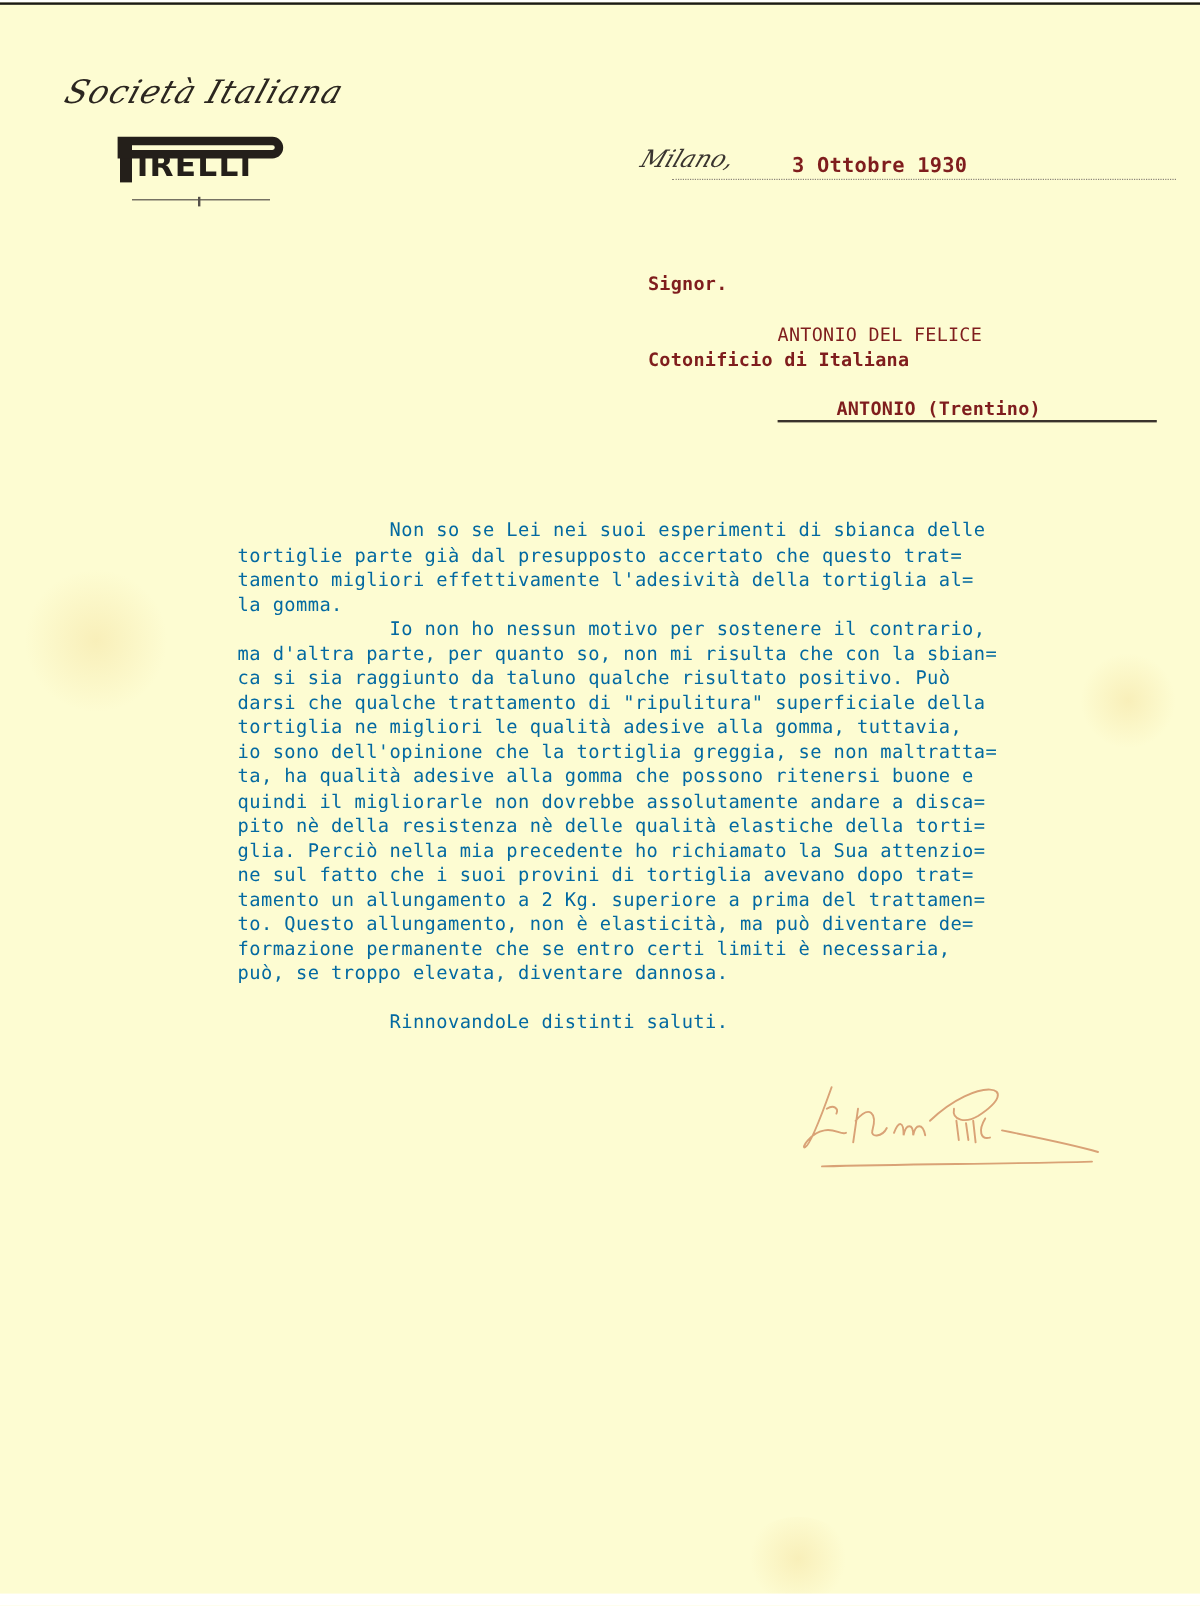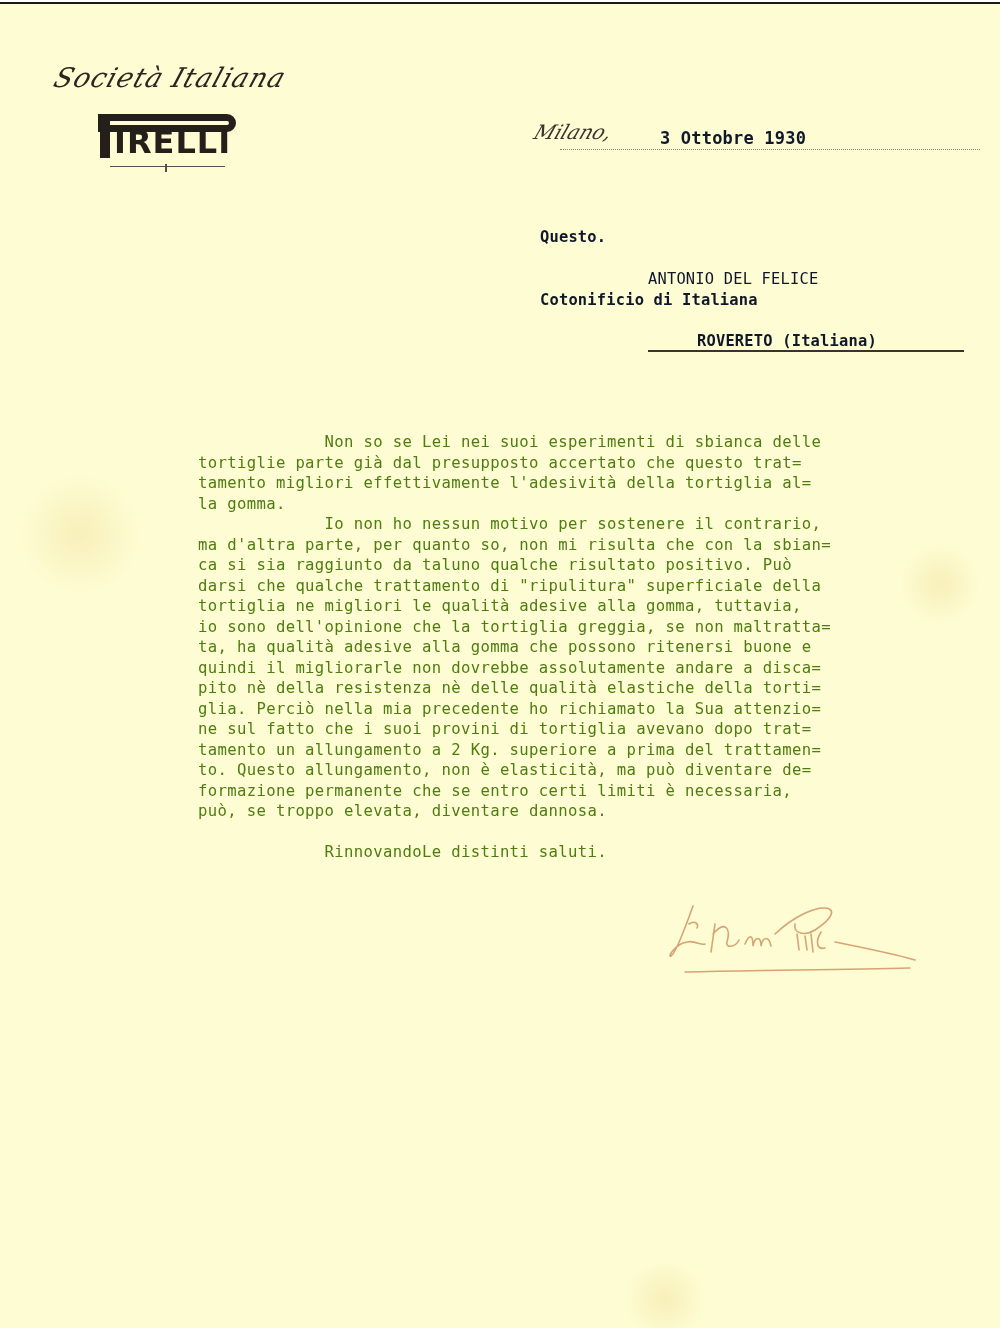--- a/index.html
+++ b/index.html
@@ -40,30 +40,30 @@
       letter-spacing: 1px;
       line-height: 1;
     }
     .logo .bigp {
       position: absolute; left: 2px; top: 2px;
       width: 138px; height: 18px;
       border: 7px solid #241f1a; border-left-width: 12px;
       border-radius: 0 20px 20px 0;
       box-sizing: border-box;
     }
-    .logo .word { display: inline-block; padding-top: 14px; padding-left: 4px; font-size: 32px; }
+    .logo .word { display: inline-block; padding-top: 14px; padding-left: 4px; font-size: 26px; }
     .logo-rule {
       position: absolute; left: 110px; top: 162px;
       width: 115px; height: 1px; background: #55504a;
     }
     .logo-tick { position: absolute; left: 165px; top: 160px; width: 2px; height: 8px; background: #55504a; }
 
     .type {
       font-family: "DejaVu Sans Mono", monospace;
-      color: #0f172a;
+      color: #7f1d1d;
       font-size: 15.4px;
       white-space: pre;
       position: absolute;
       letter-spacing: 0.2px;
     }
     .bold { font-weight: bold; }
     .place {
       position: absolute; left: 535px; top: 116px;
       font-family: "DejaVu Serif", serif; font-style: italic;
       font-size: 20px; color: #3a3530;
@@ -74,21 +74,21 @@
       width: 420px; border-bottom: 1px dotted #8a8478;
     }
     .underline-bar {
       position: absolute; left: 648px; top: 346px; width: 316px; height: 2px;
       background: #3a332c;
     }
     .body-text {
       position: absolute; left: 198px; top: 428px;
       font-family: "DejaVu Sans Mono", monospace;
       font-size: 15.6px; line-height: 20.5px;
-      color: #4d7c0f; white-space: pre;
+      color: #0369a1; white-space: pre;
       letter-spacing: 0.35px;
     }
     .signature { position: absolute; left: 665px; top: 890px; }
   </style>
 </head>
 <body>
 
 <div class="paper">
   <div class="stain" style="left:20px;top:470px;width:120px;height:120px;"></div>
   <div class="stain" style="left:900px;top:540px;width:80px;height:80px;"></div>
@@ -100,24 +100,24 @@
     <span class="bigp"></span>
     <span class="word">​<span style="display:inline-block;width:10px;height:26px;background:#241f1a;vertical-align:bottom;margin-right:4px;"></span><span>IRELLI</span></span>
   </div>
   <div class="logo-rule"></div>
   <div class="logo-tick"></div>
 
   <div class="place">Milano,</div>
   <div class="date-line"></div>
   <div class="type bold" style="left:660px;top:124px;font-size:17px;">3 Ottobre 1930</div>
 
-  <div class="type bold" style="left:540px;top:224px;">Questo.</div>
+  <div class="type bold" style="left:540px;top:224px;">Signor.</div>
   <div class="type" style="left:648px;top:266px;">ANTONIO DEL FELICE</div>
   <div class="type bold" style="left:540px;top:287px;">Cotonificio di Italiana</div>
-  <div class="type bold" style="left:697px;top:328px;">ROVERETO (Italiana)</div>
+  <div class="type bold" style="left:697px;top:328px;">ANTONIO (Trentino)</div>
   <div class="underline-bar"></div>
 
   <div class="body-text" id="body-lines"><div>             Non so se Lei nei suoi esperimenti di sbianca delle</div><div>tortiglie parte già dal presupposto accertato che questo trat=</div><div>tamento migliori effettivamente l'adesività della tortiglia al=</div><div>la gomma.</div><div>             Io non ho nessun motivo per sostenere il contrario,</div><div>ma d'altra parte, per quanto so, non mi risulta che con la sbian=</div><div>ca si sia raggiunto da taluno qualche risultato positivo. Può</div><div>darsi che qualche trattamento di "ripulitura" superficiale della</div><div>tortiglia ne migliori le qualità adesive alla gomma, tuttavia,</div><div>io sono dell'opinione che la tortiglia greggia, se non maltratta=</div><div>ta, ha qualità adesive alla gomma che possono ritenersi buone e</div><div>quindi il migliorarle non dovrebbe assolutamente andare a disca=</div><div>pito nè della resistenza nè delle qualità elastiche della torti=</div><div>glia. Perciò nella mia precedente ho richiamato la Sua attenzio=</div><div>ne sul fatto che i suoi provini di tortiglia avevano dopo trat=</div><div>tamento un allungamento a 2 Kg. superiore a prima del trattamen=</div><div>to. Questo allungamento, non è elasticità, ma può diventare de=</div><div>formazione permanente che se entro certi limiti è necessaria,</div><div>può, se troppo elevata, diventare dannosa.</div><div>&nbsp;</div><div style="margin-top: 0px;">             RinnovandoLe distinti saluti.</div></div>
 
   <svg class="signature" width="260" height="90" viewBox="0 0 260 90">
     <g fill="none" stroke="#d9a276" stroke-width="1.6" stroke-linecap="round">
       <path d="M28 12 C18 40 10 60 6 62 C2 64 10 50 22 48 C30 46 36 52 40 50"></path>
       <path d="M24 30 C30 26 34 30 32 34"></path>
       <path d="M50 30 L46 58 M48 40 C60 26 66 34 62 48 C60 54 70 54 74 46"></path>
       <path d="M80 50 C84 40 88 40 88 52 C90 42 96 42 96 52 C98 42 104 42 106 52"></path>

